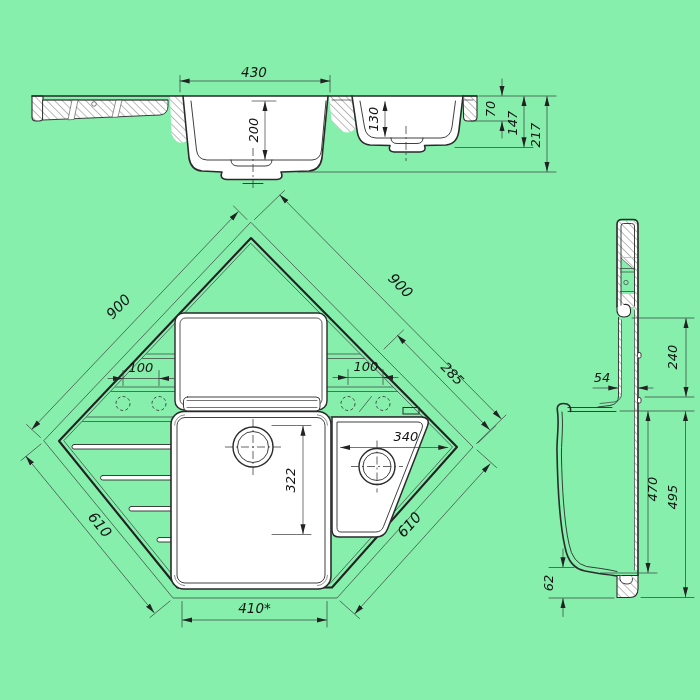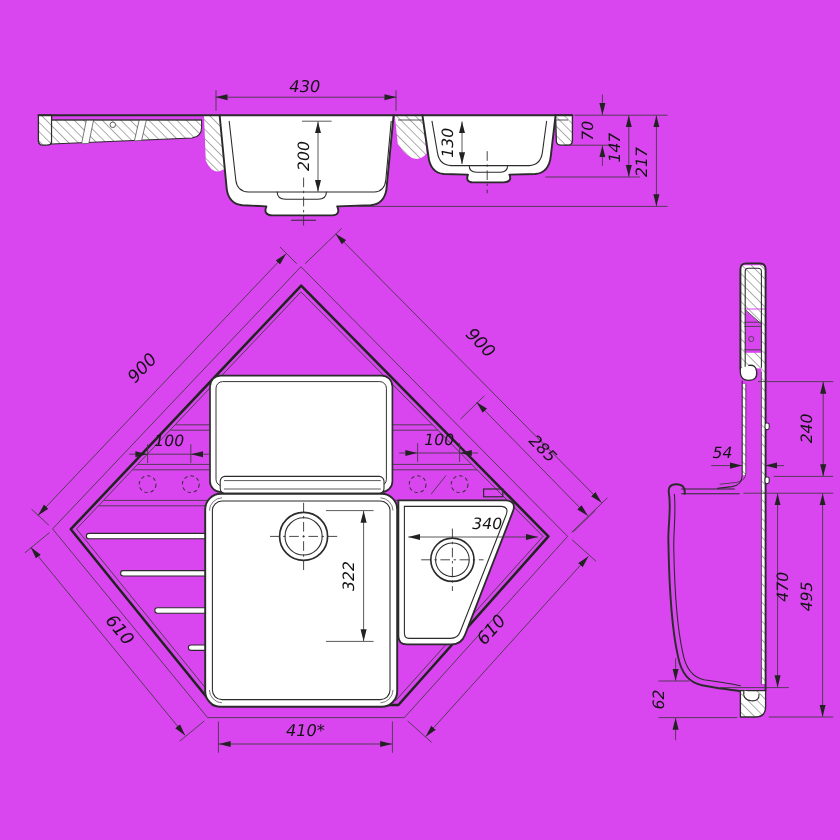--- a/index.html
+++ b/index.html
@@ -1,16 +1,16 @@
 <!DOCTYPE html>
 <html><head>
 <meta charset="utf-8">
 <style>
   html,body{margin:0;padding:0;background:#fff;}
-  #stage{position:relative;width:700px;height:700px;background:#d946ef;overflow:hidden;
+  #stage{position:relative;width:700px;height:700px;background:#86efac;overflow:hidden;
          font-family:"DejaVu Sans",sans-serif;}
   svg{display:block}
   .ln   {stroke:#2b2b2b;stroke-width:1.6;fill:none;stroke-linecap:round;stroke-linejoin:round;}
   .ln2  {stroke:#2b2b2b;stroke-width:1.1;fill:none;stroke-linecap:round;stroke-linejoin:round;}
   .med  {stroke:#2b2b2b;stroke-width:.9;fill:none;stroke-linecap:round;stroke-linejoin:round;}
   .thin {stroke:#3a3a3a;stroke-width:.7;fill:none;stroke-linecap:round;}
   .thick{stroke:#222;stroke-width:2.1;fill:none;stroke-linejoin:round;}
   .wfill{fill:#ffffff;}
   .hatch{fill:url(#hch);}
   .dash {stroke:#333;stroke-width:.75;fill:none;stroke-dasharray:8 3 2 3;}

